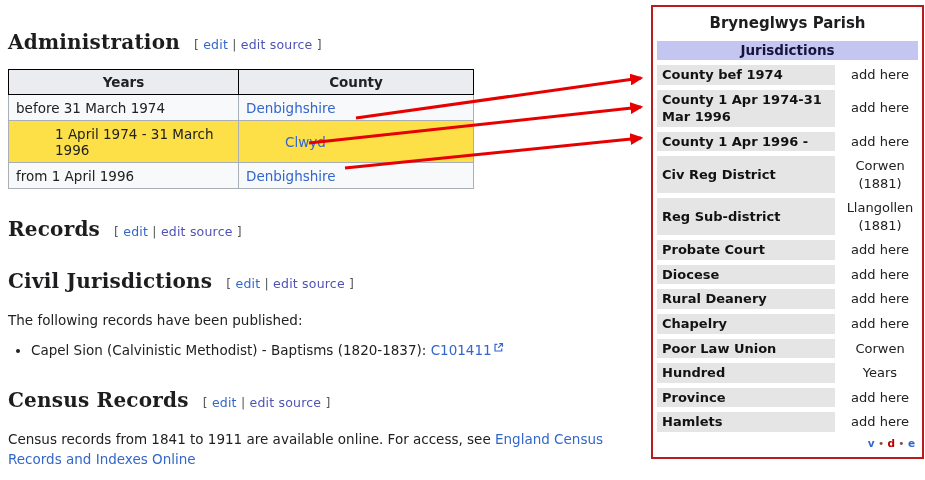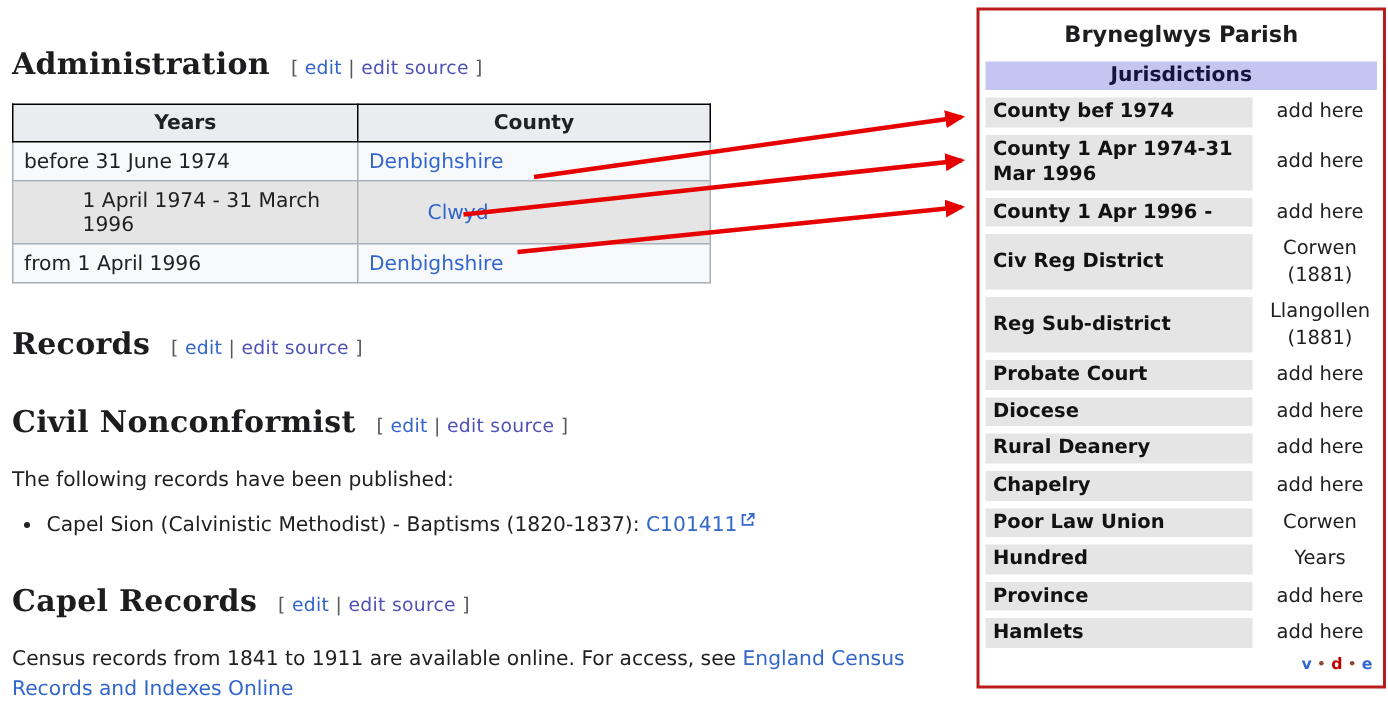--- a/index.html
+++ b/index.html
@@ -29,21 +29,21 @@
 
   table.wikitable { border-collapse:collapse; margin-top:15px; }
   table.wikitable th {
     background:#eaecf0; border:1px solid #000000; font-size:13.5px;
     padding:4px 8px; text-align:center; font-weight:bold;
   }
   table.wikitable td { border:1px solid #a9afb6; font-size:13.5px; padding:4.5px 7px; }
   table.wikitable .col-years { width:213px; }
   table.wikitable .col-county { width:218px; }
   table.wikitable tr.odd td { background:#f8f9fa; }
-  table.wikitable tr.even td { background:#e5e5e5;padding-left:46px; }
+  table.wikitable tr.even td { background:#fde047;padding-left:46px; }
 
   p.body-text { font-size:13.5px; line-height:1.5; margin:17px 0 0 0; }
   ul.records-list { margin:11px 0 0 5px; padding-left:18px; }
   ul.records-list li { font-size:13.5px; line-height:1.4; }
   .extlink-icon { margin-left:1px; vertical-align:2px; }
 
   
   .infobox {
     position:absolute; left:651px; top:5px; width:273px; box-sizing:border-box;
     border:2px solid #b91c1c; background:#fff; padding:2px 4px 2px 4px;
@@ -78,57 +78,57 @@
       <span>Administration</span><span class="editsection"><span>[</span> <a href="#" class="e1">edit</a> <span>|</span> <a href="#" class="e2">edit source</a> <span>]</span></span>
     </h2>
 
     <table class="wikitable">
       <tbody>
           <tr>
         <th class="col-years">Years</th>
         <th class="col-county">County</th>
       </tr>
       <tr class="odd">
-        <td>before 31 June 1974</td>
+        <td>before 31 March 1974</td>
         <td><a href="#">Denbighshire</a></td>
       </tr>
       <tr class="even">
         <td>1 April 1974 - 31 March 1996</td>
         <td><a href="#">Clwyd</a></td>
       </tr>
       <tr class="odd">
         <td>from 1 April 1996</td>
         <td><a href="#">Denbighshire</a></td>
       </tr>
     </tbody>
       </table>
 
     <h2 class="sect">
       <span>Records</span><span class="editsection"><span>[</span> <a href="#" class="e1">edit</a> <span>|</span> <a href="#" class="e2">edit source</a> <span>]</span></span>
     </h2>
 
     <h2 class="sect">
-      <span>Civil Nonconformist</span><span class="editsection"><span>[</span> <a href="#" class="e1">edit</a> <span>|</span> <a href="#" class="e2">edit source</a> <span>]</span></span>
+      <span>Civil Jurisdictions</span><span class="editsection"><span>[</span> <a href="#" class="e1">edit</a> <span>|</span> <a href="#" class="e2">edit source</a> <span>]</span></span>
     </h2>
 
 
     <p class="body-text">The following records have been published:</p>
 
     <ul class="records-list">
       <li>
         <span>Capel Sion (Calvinistic Methodist) - Baptisms (1820-1837): </span><a href="#">C101411</a><svg class="extlink-icon" width="11" height="11" viewBox="0 0 12 12">
             <path fill="none" stroke="#3366cc" stroke-width="1.3" d="M4.8 2.5H2.2v7.3h7.3V7.2"></path>
             <path fill="none" stroke="#3366cc" stroke-width="1.3" d="M6.8 1.7h3.5v3.5"></path>
             <path fill="none" stroke="#3366cc" stroke-width="1.3" d="M10 2L5.6 6.4"></path>
           </svg>
       </li>
     </ul>
 
     <h2 class="sect">
-      <span>Capel Records</span><span class="editsection"><span>[</span> <a href="#" class="e1">edit</a> <span>|</span> <a href="#" class="e2">edit source</a> <span>]</span></span>
+      <span>Census Records</span><span class="editsection"><span>[</span> <a href="#" class="e1">edit</a> <span>|</span> <a href="#" class="e2">edit source</a> <span>]</span></span>
     </h2>
 
     <p class="body-text">
       <span>Census records from 1841 to 1911 are available online. For access, see </span><a href="#">England Census Records and Indexes Online</a>
     </p>
   </div>
 
   <div class="infobox">
     <div class="infobox-title">Bryneglwys Parish</div>
     <table>

